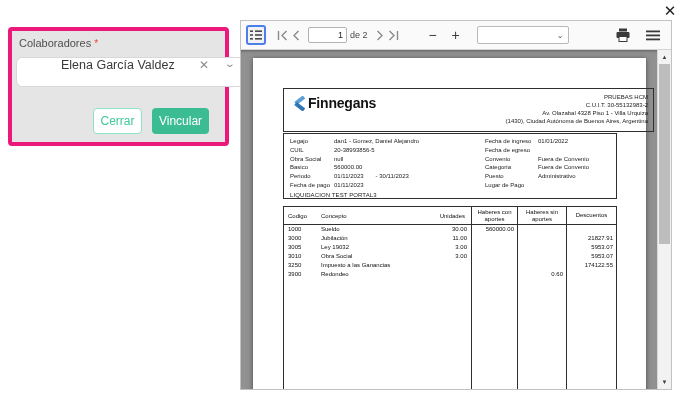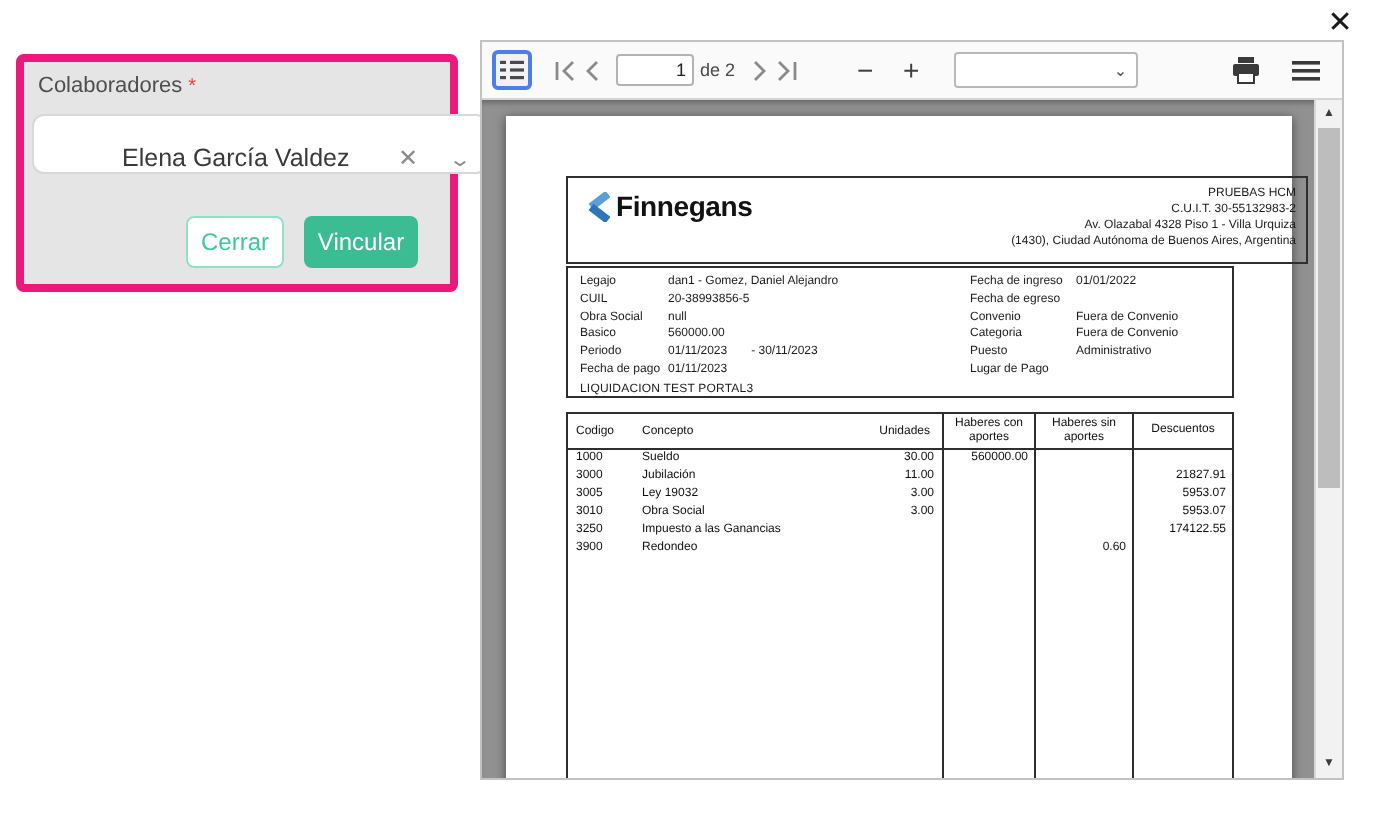--- a/index.html
+++ b/index.html
@@ -13,21 +13,21 @@
     display:flex;align-items:center;justify-content:center;
     font-size:15px;color:#1b1b1b;cursor:pointer;}
   
   .modal{position:absolute;left:8px;top:27px;width:221px;height:119px;
     border:4px solid var(--accent-pink,#ED187C);border-radius:4px;
     background:#e5e5e5;box-sizing:border-box;}
   .field-label{position:absolute;left:7px;top:6px;font-size:11px;color:#4e4e4e;}
   .req{color:#e8453c;margin-left:3px;font-size:10px;}
   .select-box{position:absolute;left:4px;top:26px;width:228px;height:30px;
     border:1px solid #d8d8d8;border-radius:6px;background:#fff;
-    box-sizing:border-box;display:flex;align-items:flex-end;cursor:pointer;padding-left:32px;}
+    box-sizing:border-box;display:flex;align-items:flex-start;cursor:pointer;padding-left:32px;}
   .select-text{flex:1;padding-left:12px;font-size:12.5px;color:#3a3a3a;white-space:nowrap;}
   .clear-icon{width:26px;text-align:center;color:#8c8c8c;font-size:12px;}
   .chev-icon{width:26px;text-align:center;color:#8c8c8c;font-size:10px;transform:scaleX(1.4);}
   .btn{position:absolute;top:77px;height:26px;border-radius:4px;font-size:12px;
     display:flex;align-items:center;justify-content:center;cursor:pointer;
     font-family:"Liberation Sans",sans-serif;box-sizing:border-box;}
   .btn-cerrar{left:81px;width:49px;background:#fff;
     border:1px solid var(--cancel-border,#8CE3C5);color:var(--cancel-text,#3FC89C);}
   .btn-vincular{left:140px;width:57px;background:var(--button-green,#3CBC93);
     border:none;color:#fff;}

